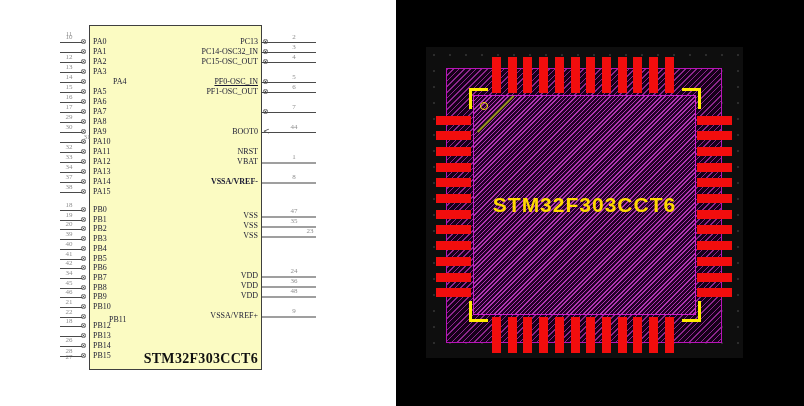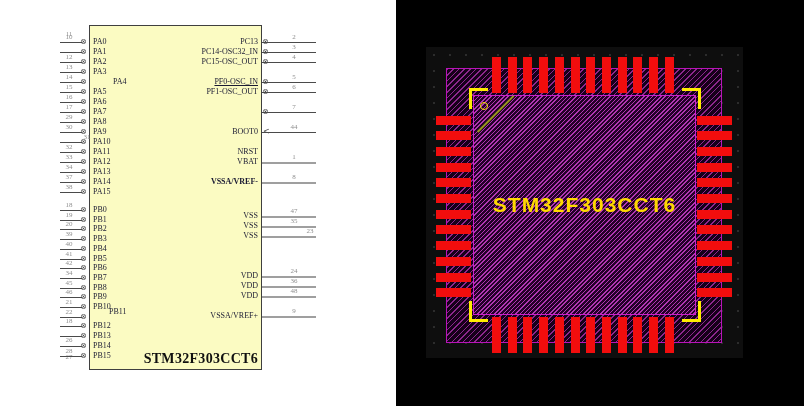--- a/index.html
+++ b/index.html
@@ -157,21 +157,21 @@
       <span class="pin-glyph" style="left: 80px; top: 293.3px;">⊗</span>
       <span class="pin-num" style="left: 58px; top: 289.3px; width: 22px;">46</span>
       <span class="pin-name" style="left: 93px; top: 293.3px;">PB9</span>
       <span class="pin-line" style="left: 60px; top: 307px; width: 22px;"></span>
       <span class="pin-glyph" style="left: 80px; top: 303px;">⊗</span>
       <span class="pin-num" style="left: 58px; top: 299px; width: 22px;">21</span>
       <span class="pin-name" style="left: 93px; top: 303px;">PB10</span>
       <span class="pin-line" style="left: 60px; top: 316.7px; width: 22px;"></span>
       <span class="pin-glyph" style="left: 80px; top: 312.7px;">⊗</span>
       <span class="pin-num" style="left: 58px; top: 308.7px; width: 22px;">22</span>
-      <span class="pin-name" style="left: 93px; top: 308px; padding-left: 16px;">PB11</span>
+      <span class="pin-name" style="left: 93px; top: 316px; padding-left: 16px;">PB11</span>
       <span class="pin-line" style="left: 60px; top: 326.4px; width: 22px;"></span>
       <span class="pin-glyph" style="left: 80px; top: 322.4px;">⊗</span>
       <span class="pin-num" style="left: 58px; top: 318.4px; width: 22px;">18</span>
       <span class="pin-name" style="left: 93px; top: 322.4px;">PB12</span>
       <span class="pin-line" style="left: 60px; top: 336.1px; width: 22px;"></span>
       <span class="pin-glyph" style="left: 80px; top: 332.1px;">⊗</span>
       <span class="pin-num" style="left: 58px; top: 337px; width: 22px;">26</span>
       <span class="pin-name" style="left: 93px; top: 332.1px;">PB13</span>
       <span class="pin-line" style="left: 60px; top: 345.8px; width: 22px;"></span>
       <span class="pin-glyph" style="left: 80px; top: 341.8px;">⊗</span>

